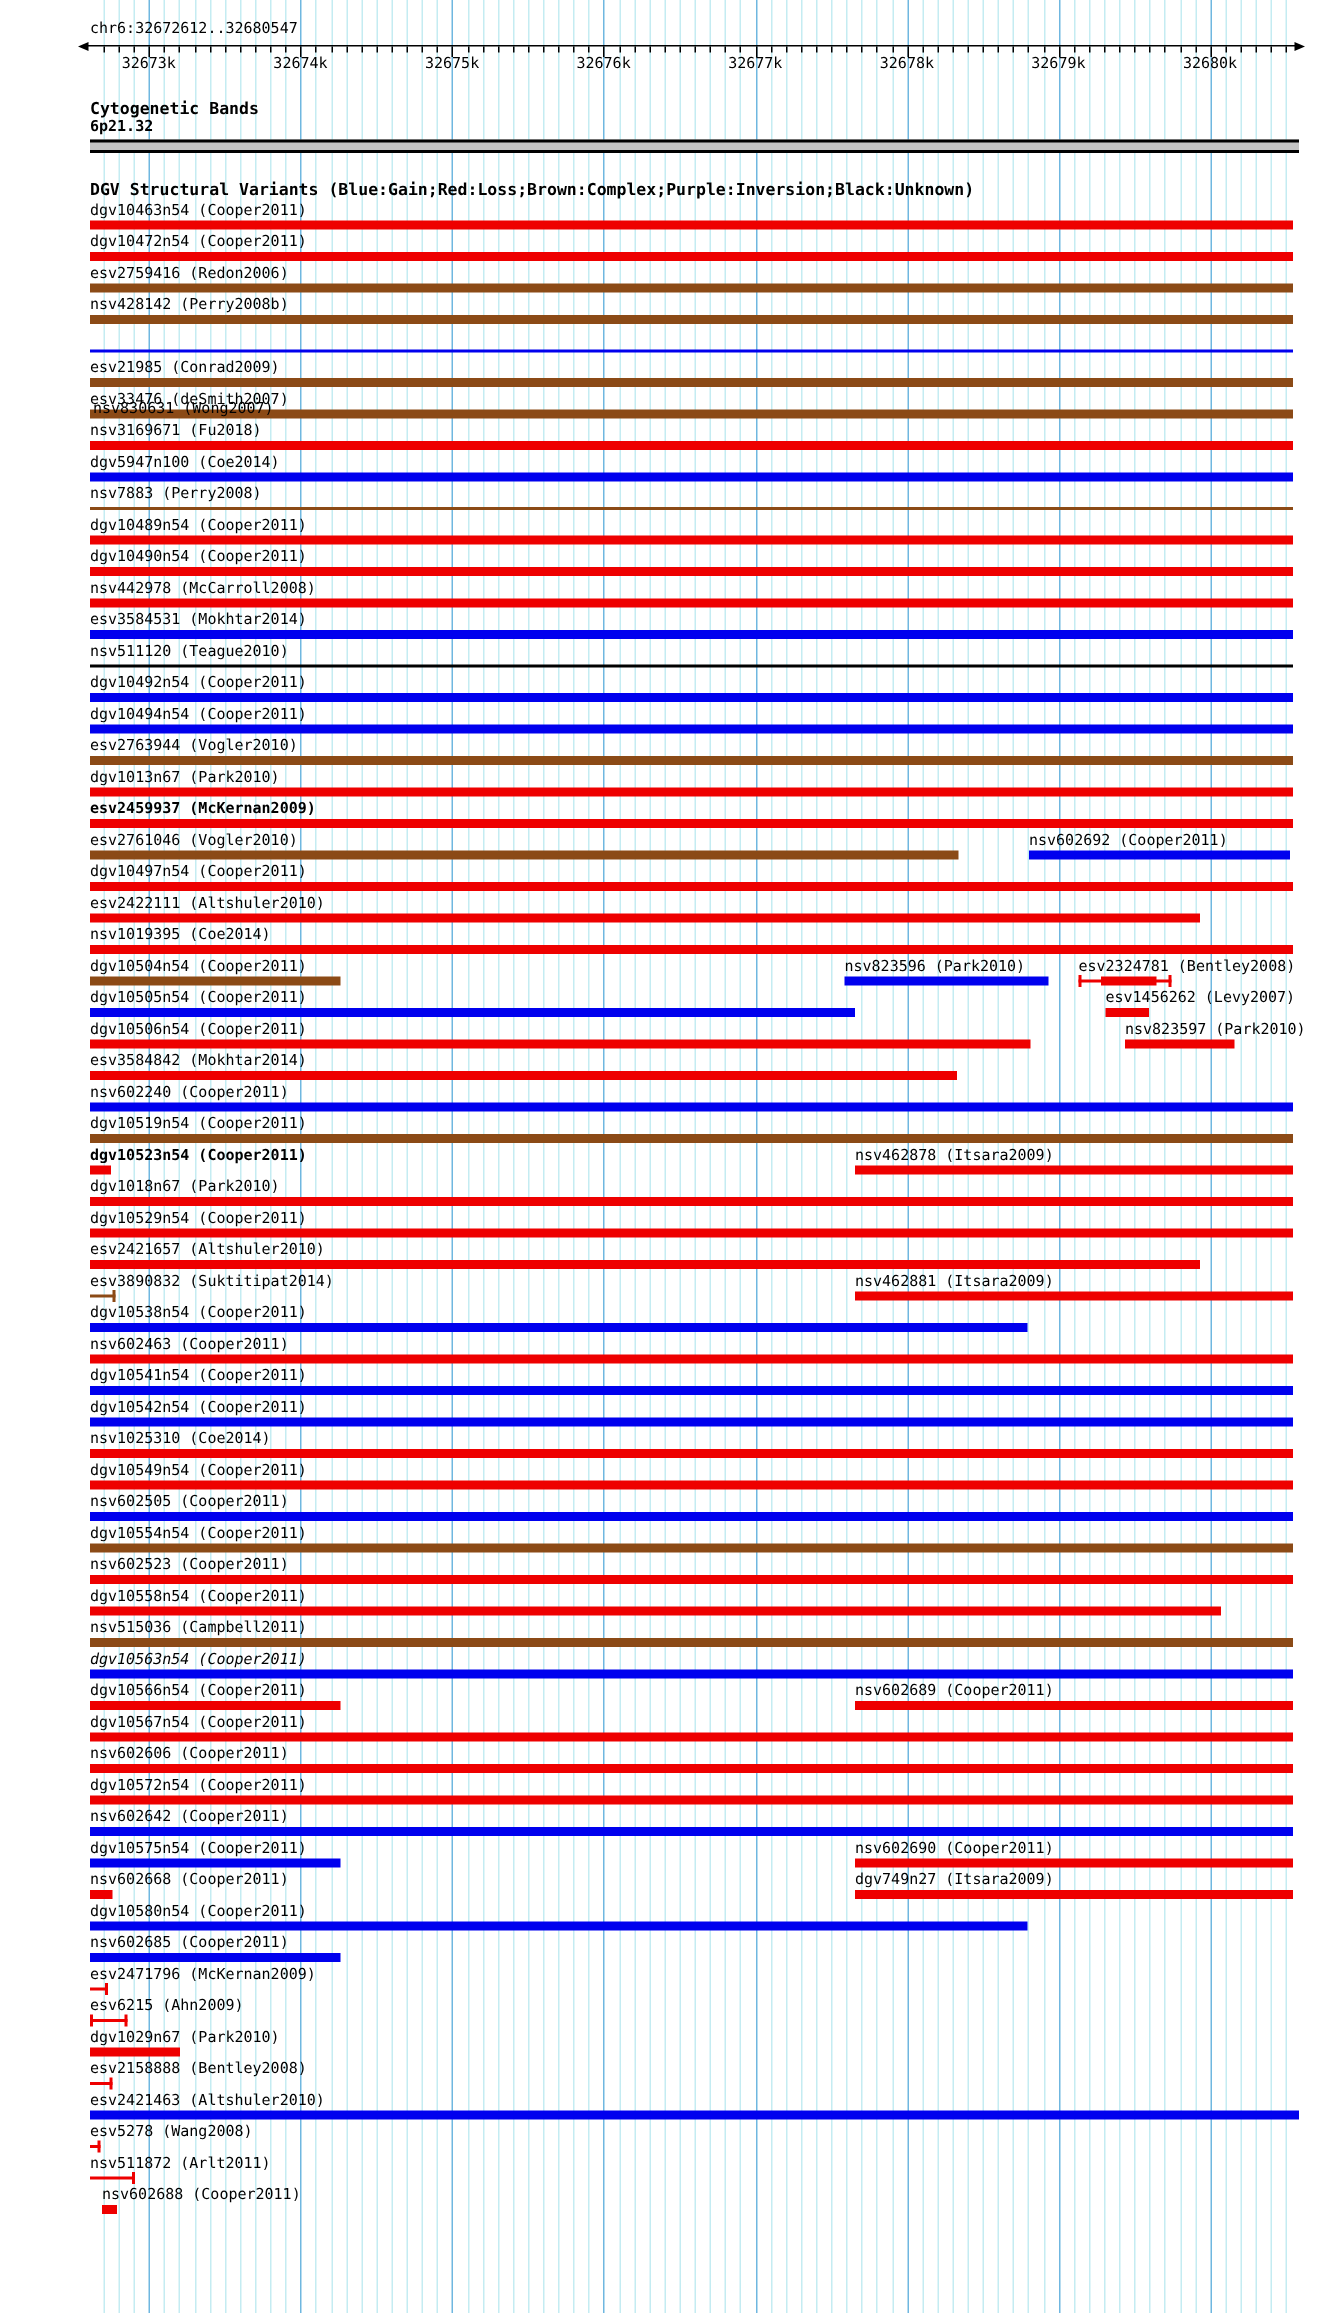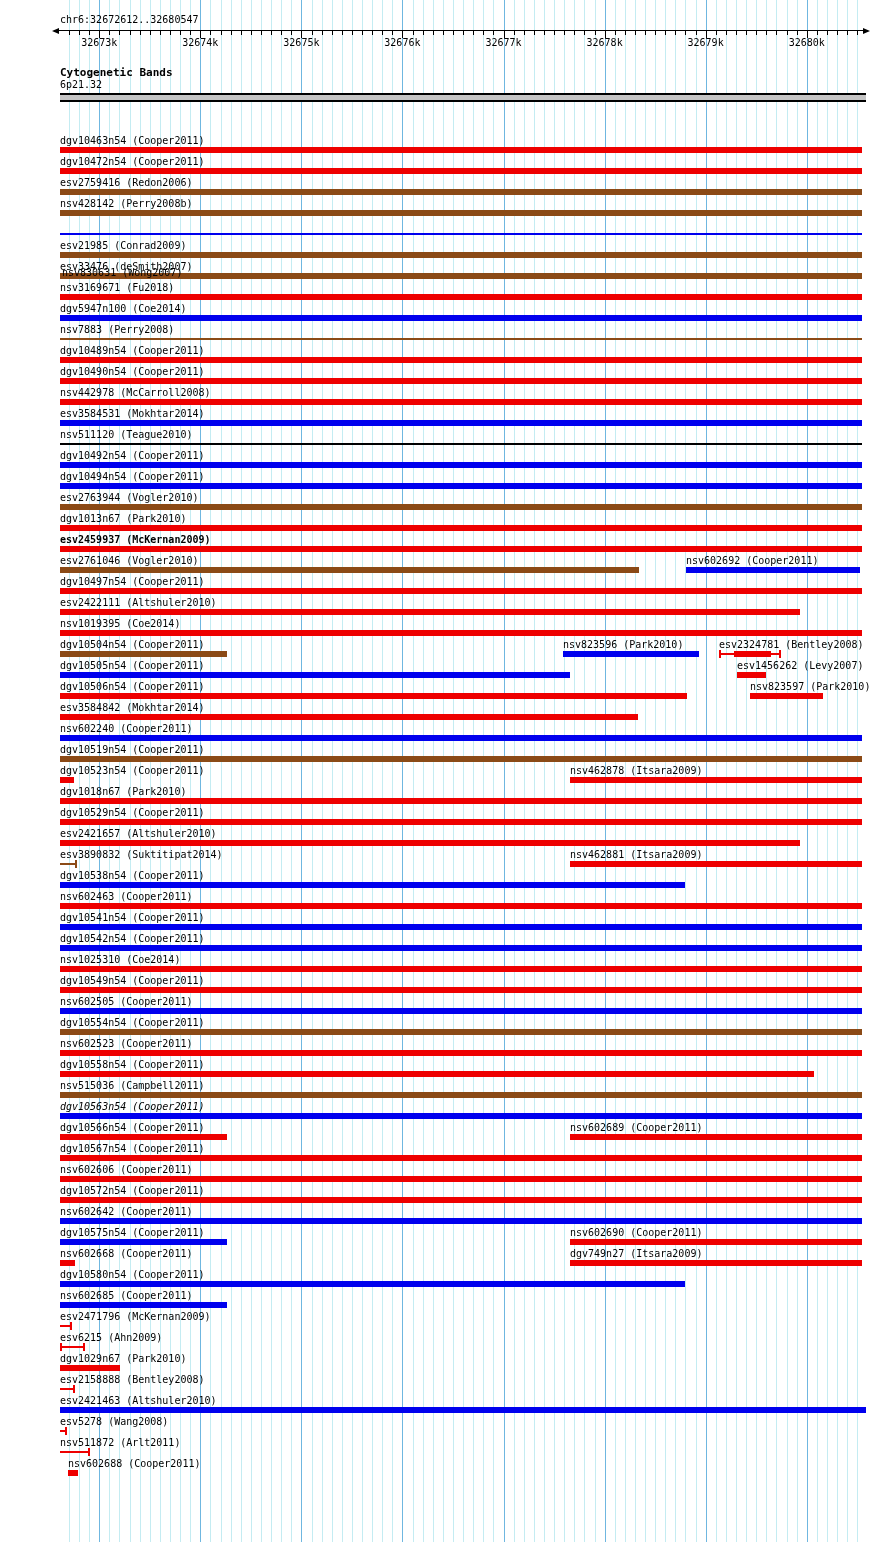--- a/index.html
+++ b/index.html
@@ -206,23 +206,24 @@
       <div class="tick-label" style="left: 200.3px;">32674k</div>
       <div class="tick-label" style="left: 301.4px;">32675k</div>
       <div class="tick-label" style="left: 402.4px;">32676k</div>
       <div class="tick-label" style="left: 503.5px;">32677k</div>
       <div class="tick-label" style="left: 604.6px;">32678k</div>
       <div class="tick-label" style="left: 705.6px;">32679k</div>
       <div class="tick-label" style="left: 806.7px;">32680k</div>
     </div>
 
   <div class="txt bold" style="left:60px; top:67px;">Cytogenetic Bands</div>
-  <div class="txt" style="left:60px; top:79px;">6p21.32</div>
+  <div class="txt" style="left:60px; top:79px;font-weight:bold;">6p21.32</div>
   <div id="cyto-band-bar"></div>
 
+  <div class="txt bold" style="left:60px; top:121px;">DGV Structural Variants (Blue:Gain;Red:Loss;Brown:Complex;Purple:Inversion;Black:Unknown)</div>
 
   <div id="track-layer">
       <div class="lbl" style="left: 60px; top: 135px;">dgv10463n54 (Cooper2011)</div>
       <div class="glyph" style="left: 60px; top: 147px; width: 802px; height: 6px; background: rgb(238, 0, 0);"></div>
       <div class="lbl" style="left: 60px; top: 156px;">dgv10472n54 (Cooper2011)</div>
       <div class="glyph" style="left: 60px; top: 168px; width: 802px; height: 6px; background: rgb(238, 0, 0);"></div>
       <div class="lbl" style="left: 60px; top: 177px;">esv2759416 (Redon2006)</div>
       <div class="glyph" style="left: 60px; top: 189px; width: 802px; height: 6px; background: rgb(139, 74, 22);"></div>
       <div class="lbl" style="left: 60px; top: 198px;">nsv428142 (Perry2008b)</div>
       <div class="glyph" style="left: 60px; top: 210px; width: 802px; height: 6px; background: rgb(139, 74, 22);"></div>
@@ -284,21 +285,21 @@
       <div class="lbl" style="left: 60px; top: 681px;">dgv10506n54 (Cooper2011)</div>
       <div class="glyph" style="left: 60px; top: 693px; width: 627px; height: 6px; background: rgb(238, 0, 0);"></div>
       <div class="lbl" style="left: 750px; top: 681px;">nsv823597 (Park2010)</div>
       <div class="glyph" style="left: 750px; top: 693px; width: 73px; height: 6px; background: rgb(238, 0, 0);"></div>
       <div class="lbl" style="left: 60px; top: 702px;">esv3584842 (Mokhtar2014)</div>
       <div class="glyph" style="left: 60px; top: 714px; width: 578px; height: 6px; background: rgb(238, 0, 0);"></div>
       <div class="lbl" style="left: 60px; top: 723px; text-align: right;">nsv602240 (Cooper2011)</div>
       <div class="glyph" style="left: 60px; top: 735px; width: 802px; height: 6px; background: rgb(0, 0, 238);"></div>
       <div class="lbl" style="left: 60px; top: 744px;">dgv10519n54 (Cooper2011)</div>
       <div class="glyph" style="left: 60px; top: 756px; width: 802px; height: 6px; background: rgb(139, 74, 22);"></div>
-      <div class="lbl" style="left: 60px; top: 765px;">dgv10523n54 (Cooper2011)</div>
+      <div class="lbl" style="left: 60px; top: 765px; font-weight: bold;">dgv10523n54 (Cooper2011)</div>
       <div class="glyph" style="left: 60px; top: 777px; width: 14px; height: 6px; background: rgb(238, 0, 0);"></div>
       <div class="lbl" style="left: 570px; top: 765px;">nsv462878 (Itsara2009)</div>
       <div class="glyph" style="left: 570px; top: 777px; width: 292px; height: 6px; background: rgb(238, 0, 0);"></div>
       <div class="lbl" style="left: 60px; top: 786px;">dgv1018n67 (Park2010)</div>
       <div class="glyph" style="left: 60px; top: 798px; width: 802px; height: 6px; background: rgb(238, 0, 0);"></div>
       <div class="lbl" style="left: 60px; top: 807px;">dgv10529n54 (Cooper2011)</div>
       <div class="glyph" style="left: 60px; top: 819px; width: 802px; height: 6px; background: rgb(238, 0, 0);"></div>
       <div class="lbl" style="left: 60px; top: 828px;">esv2421657 (Altshuler2010)</div>
       <div class="glyph" style="left: 60px; top: 840px; width: 740px; height: 6px; background: rgb(238, 0, 0);"></div>
       <div class="lbl" style="left: 60px; top: 849px;">esv3890832 (Suktitipat2014)</div>

